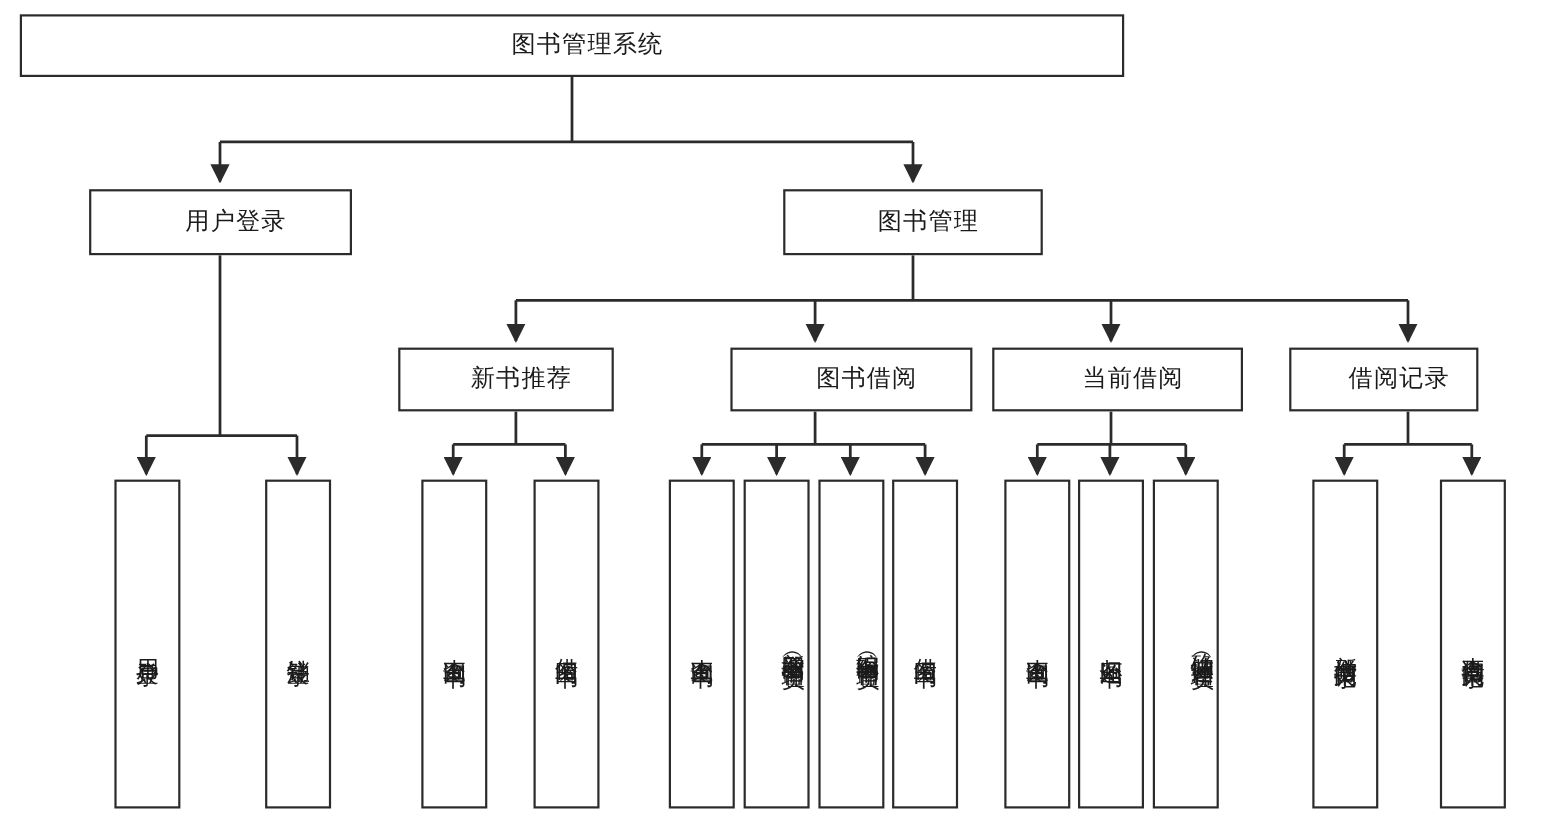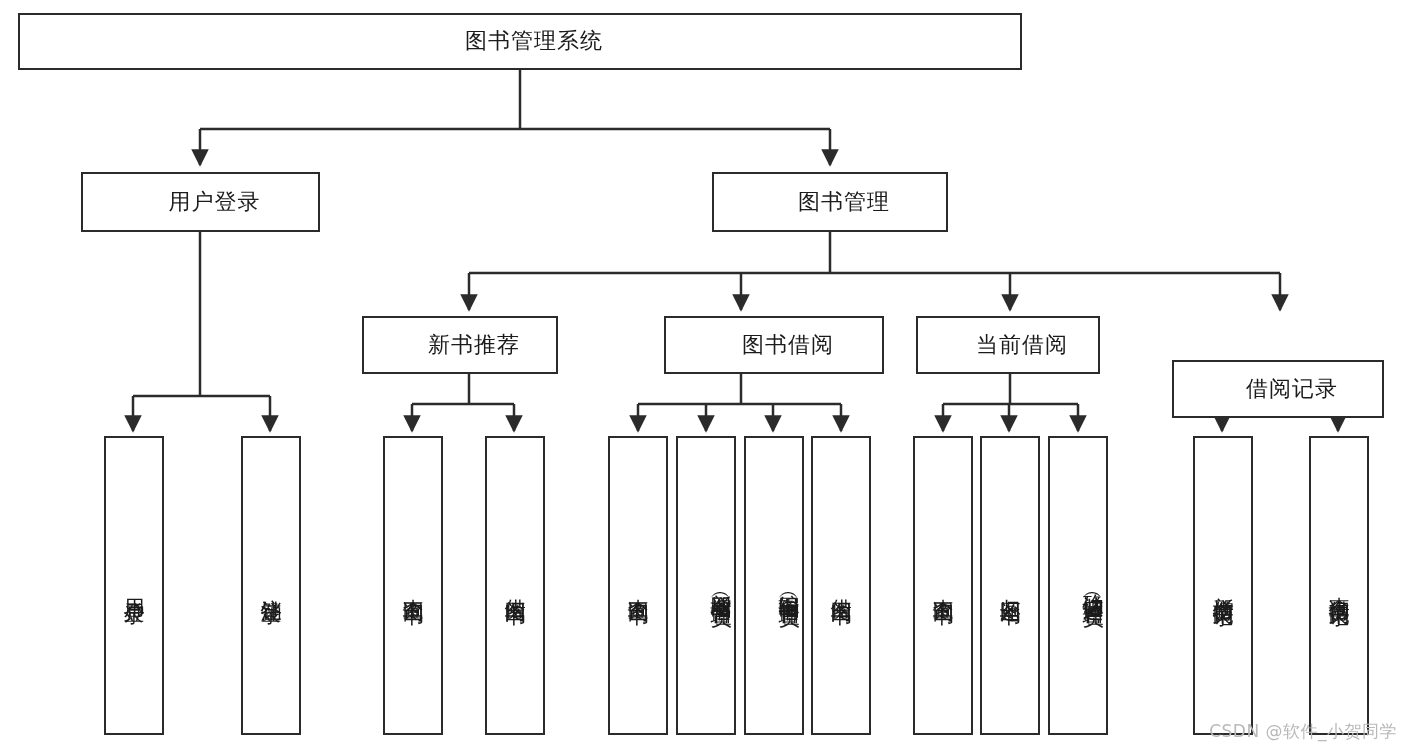--- a/index.html
+++ b/index.html
@@ -136,24 +136,24 @@
   <div class="node horizontal" style="left:712px; top:172px; width:236px; height:60px;justify-content:center;">
     <span>图书管理</span>
   </div>
 
   <div class="node horizontal" style="left:362px; top:316px; width:196px; height:58px;">
     <span>新书推荐</span>
   </div>
   <div class="node horizontal" style="left:664px; top:316px; width:220px; height:58px;">
     <span>图书借阅</span>
   </div>
-  <div class="node horizontal" style="left:902px; top:316px; width:184px; height:58px;margin-left:14px;">
+  <div class="node horizontal" style="left:902px; top:316px; width:228px; height:58px;">
     <span>当前借阅</span>
   </div>
-  <div class="node horizontal" style="left:1172px; top:316px; width:212px; height:58px;margin-top:44px;">
+  <div class="node horizontal" style="left:1172px; top:316px; width:172px; height:58px;">
     <span>借阅记录</span>
   </div>
 
   <div class="node vertical" style="left:104px; top:436px; width:60px; height:299px;">
     <span class="vtext">用户登录</span>
   </div>
   <div class="node vertical" style="left:241px; top:436px; width:60px; height:299px;">
     <span class="vtext">注销登录</span>
   </div>
 
@@ -187,15 +187,14 @@
     <span class="vtext">确认归还（管理员）</span>
   </div>
 
   <div class="node vertical" style="left:1193px; top:436px; width:60px; height:299px;">
     <span class="vtext">新增借阅记录</span>
   </div>
   <div class="node vertical" style="left:1309px; top:436px; width:60px; height:299px;">
     <span class="vtext">查询借阅记录</span>
   </div>
 
-  <div id="watermark">CSDN @软件_小贺同学</div>
 
 </div>
 
 </body></html>

